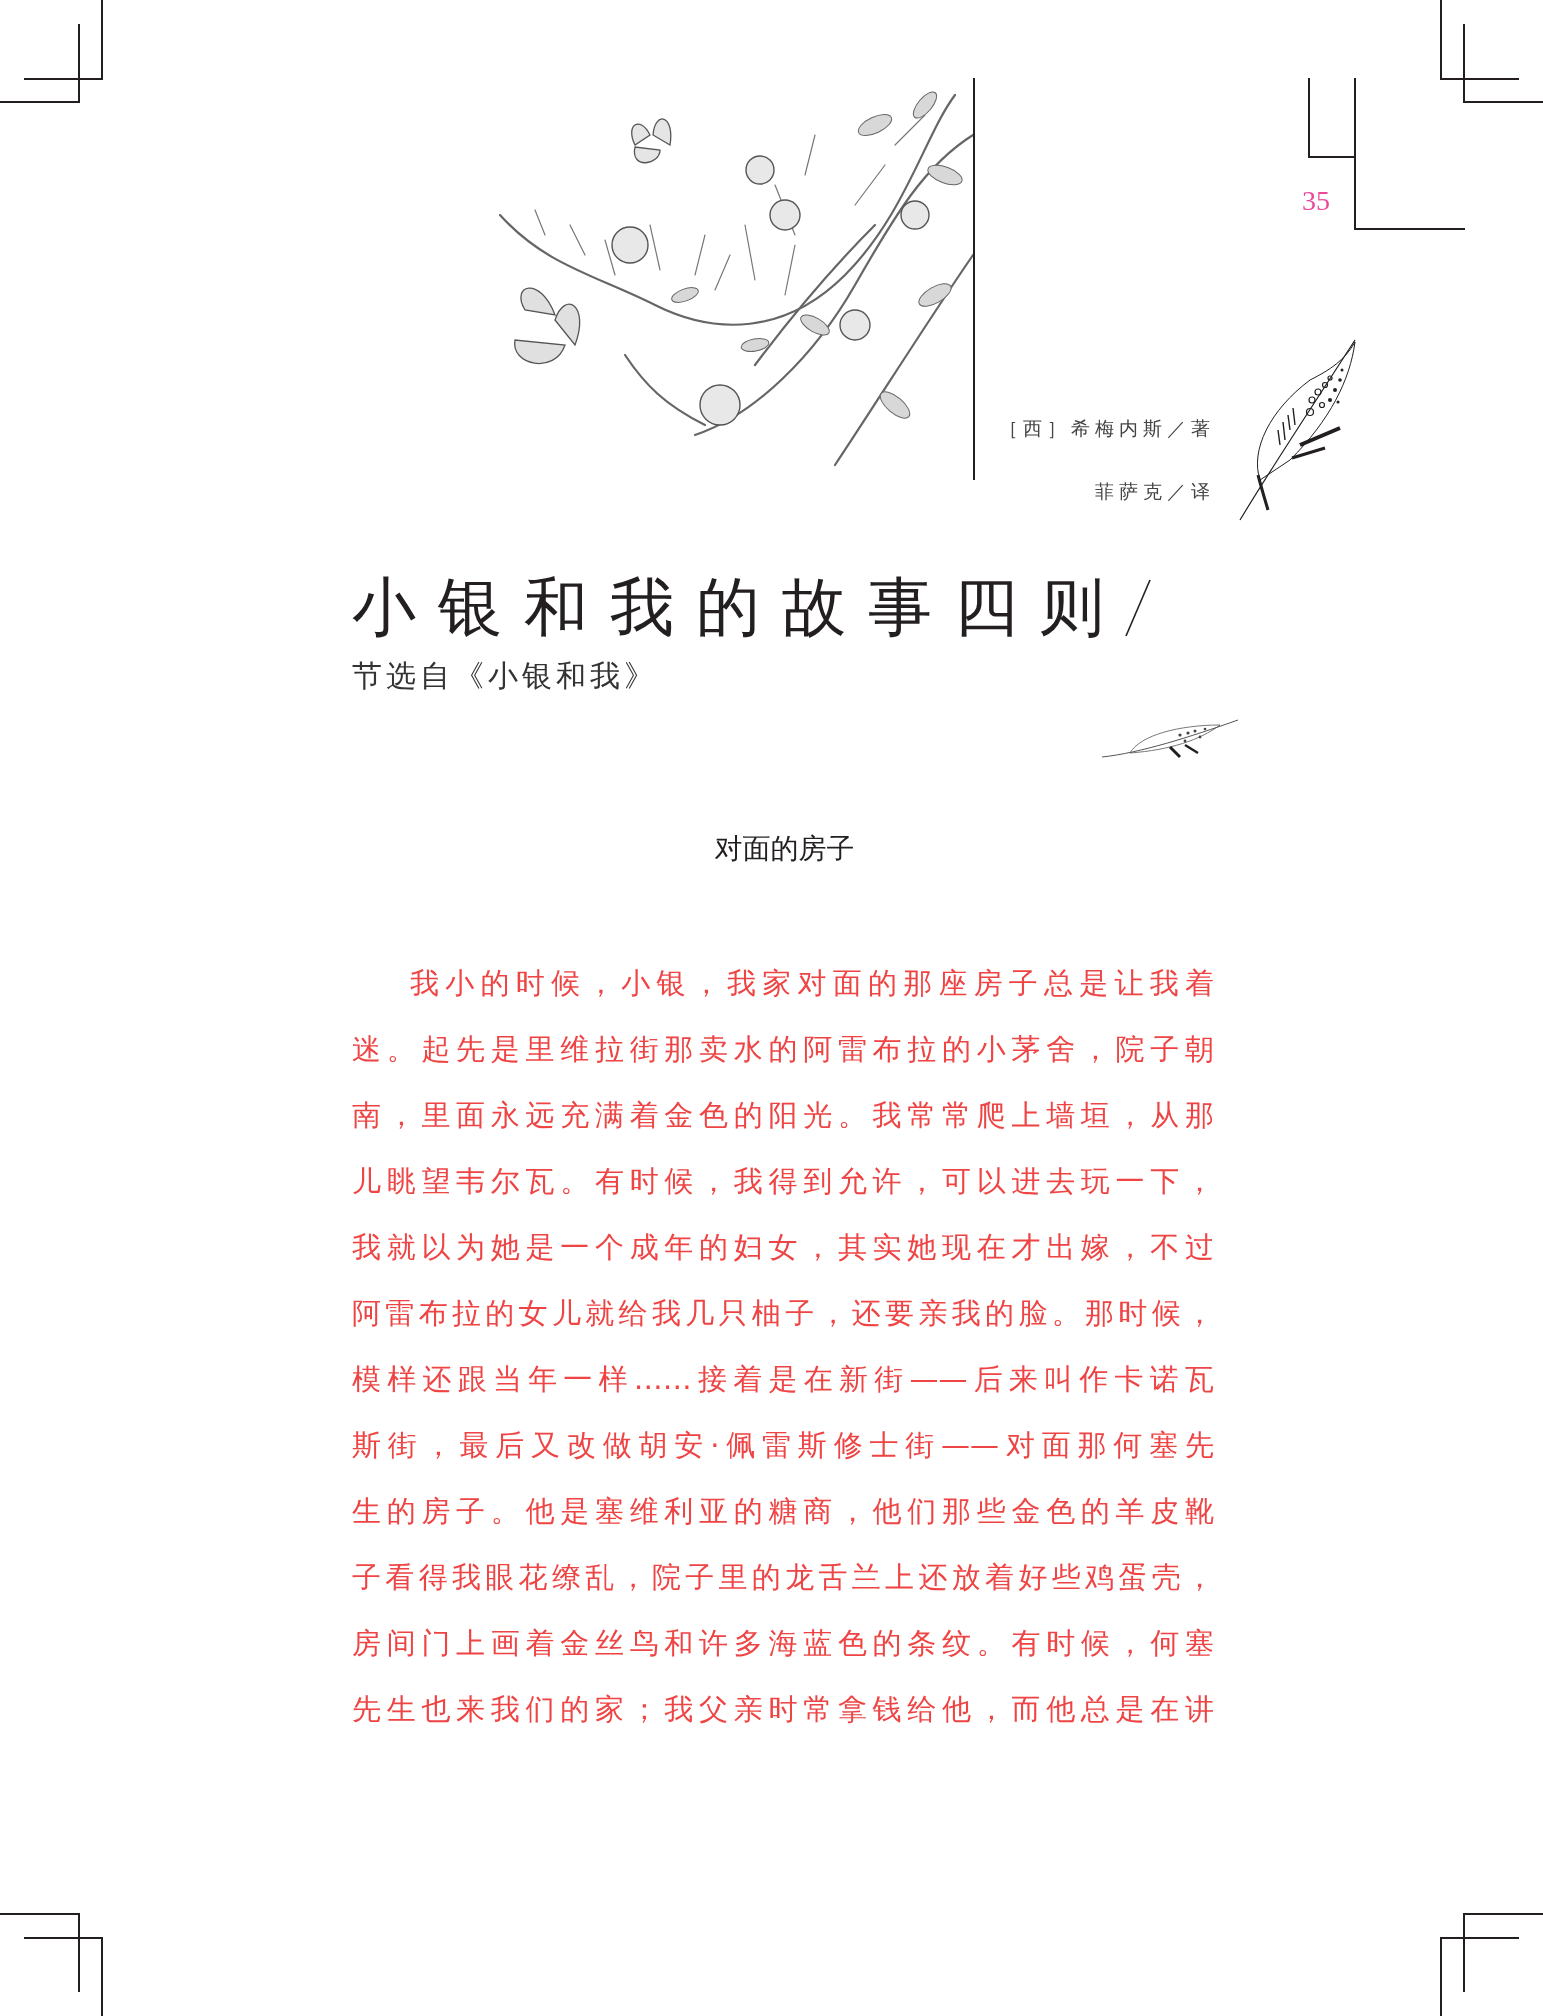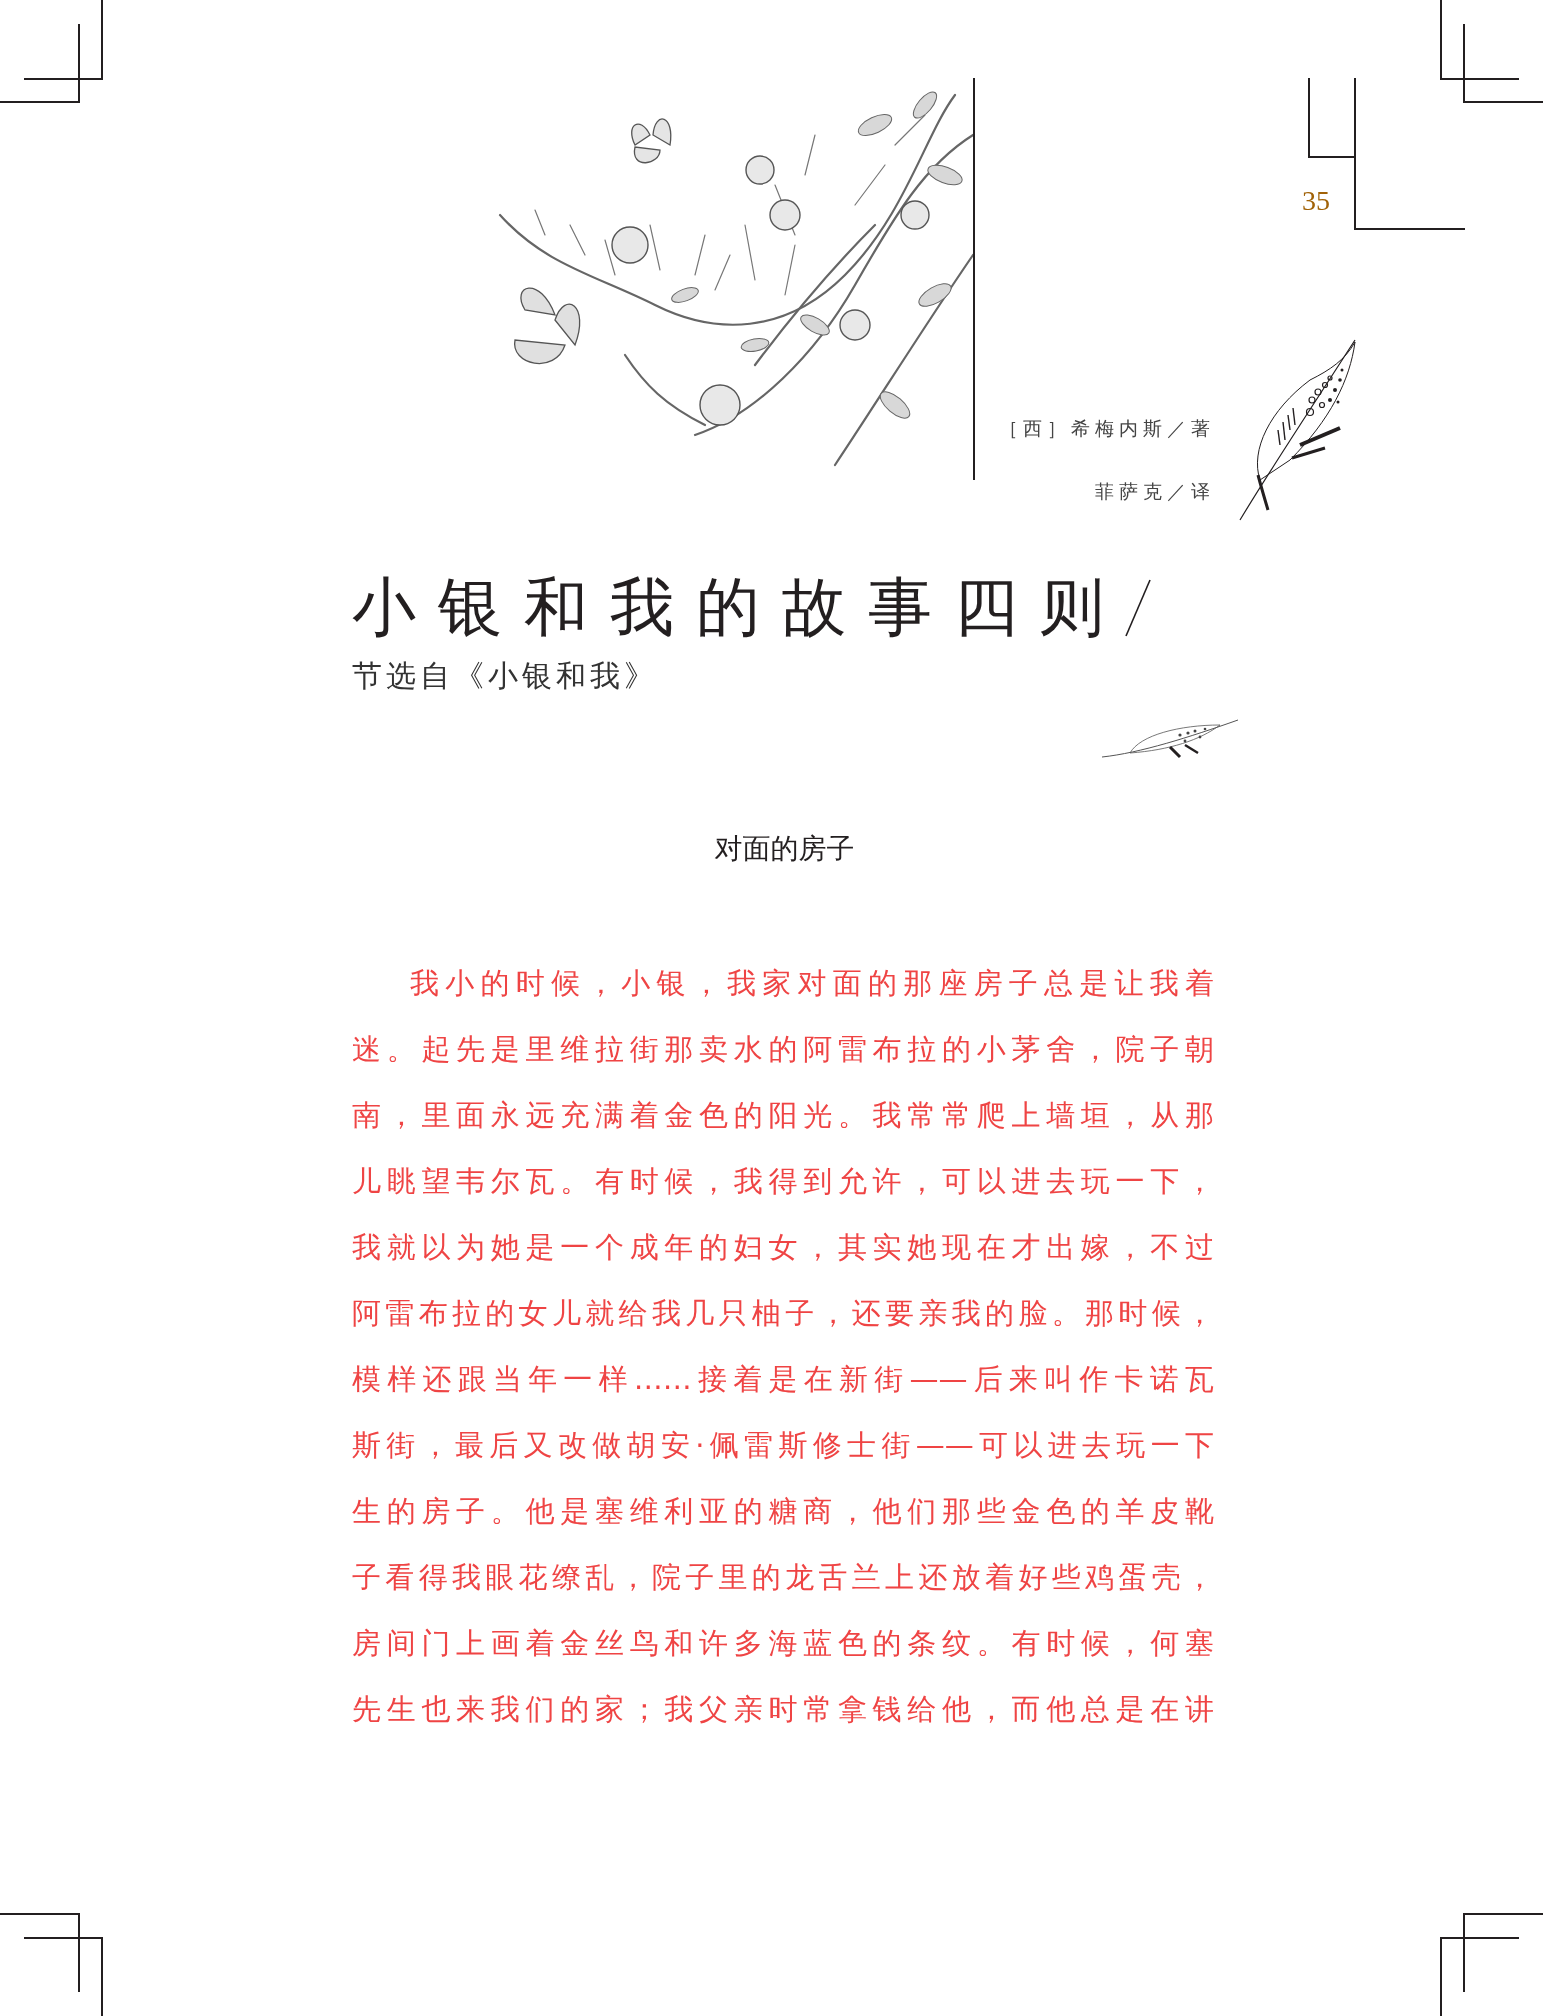--- a/index.html
+++ b/index.html
@@ -18,21 +18,21 @@
     .mark { position: absolute; background: #231f20; }
     .h { height: 2px; }
     .v { width: 2px; }
 
     .page-number {
       position: absolute;
       left: 1302px;
       top: 185px;
       font-family: "Liberation Serif", "DejaVu Serif", serif;
       font-size: 28px;
-      color: #a16207;
+      color: #ec4899;
     }
 
     .illustration {
       position: absolute;
       left: 455px;
       top: 75px;
       width: 520px;
       height: 400px;
     }
     .divider-vertical {
@@ -262,18 +262,18 @@
 </div>
 
 <div class="body-text">
   <span class="body-line indent">我小的时候，小银，我家对面的那座房子总是让我着</span>
   <span class="body-line">迷。起先是里维拉街那卖水的阿雷布拉的小茅舍，院子朝</span>
   <span class="body-line">南，里面永远充满着金色的阳光。我常常爬上墙垣，从那</span>
   <span class="body-line">儿眺望韦尔瓦。有时候，我得到允许，可以进去玩一下，</span>
   <span class="body-line">我就以为她是一个成年的妇女，其实她现在才出嫁，不过</span>
   <span class="body-line">阿雷布拉的女儿就给我几只柚子，还要亲我的脸。那时候，</span>
   <span class="body-line">模样还跟当年一样……接着是在新街——后来叫作卡诺瓦</span>
-  <span class="body-line">斯街，最后又改做胡安·佩雷斯修士街——可以进去玩一下</span>
+  <span class="body-line">斯街，最后又改做胡安·佩雷斯修士街——对面那何塞先</span>
   <span class="body-line">生的房子。他是塞维利亚的糖商，他们那些金色的羊皮靴</span>
   <span class="body-line">子看得我眼花缭乱，院子里的龙舌兰上还放着好些鸡蛋壳，</span>
   <span class="body-line">房间门上画着金丝鸟和许多海蓝色的条纹。有时候，何塞</span>
   <span class="body-line">先生也来我们的家；我父亲时常拿钱给他，而他总是在讲</span>
 </div>
 
 </body></html>

